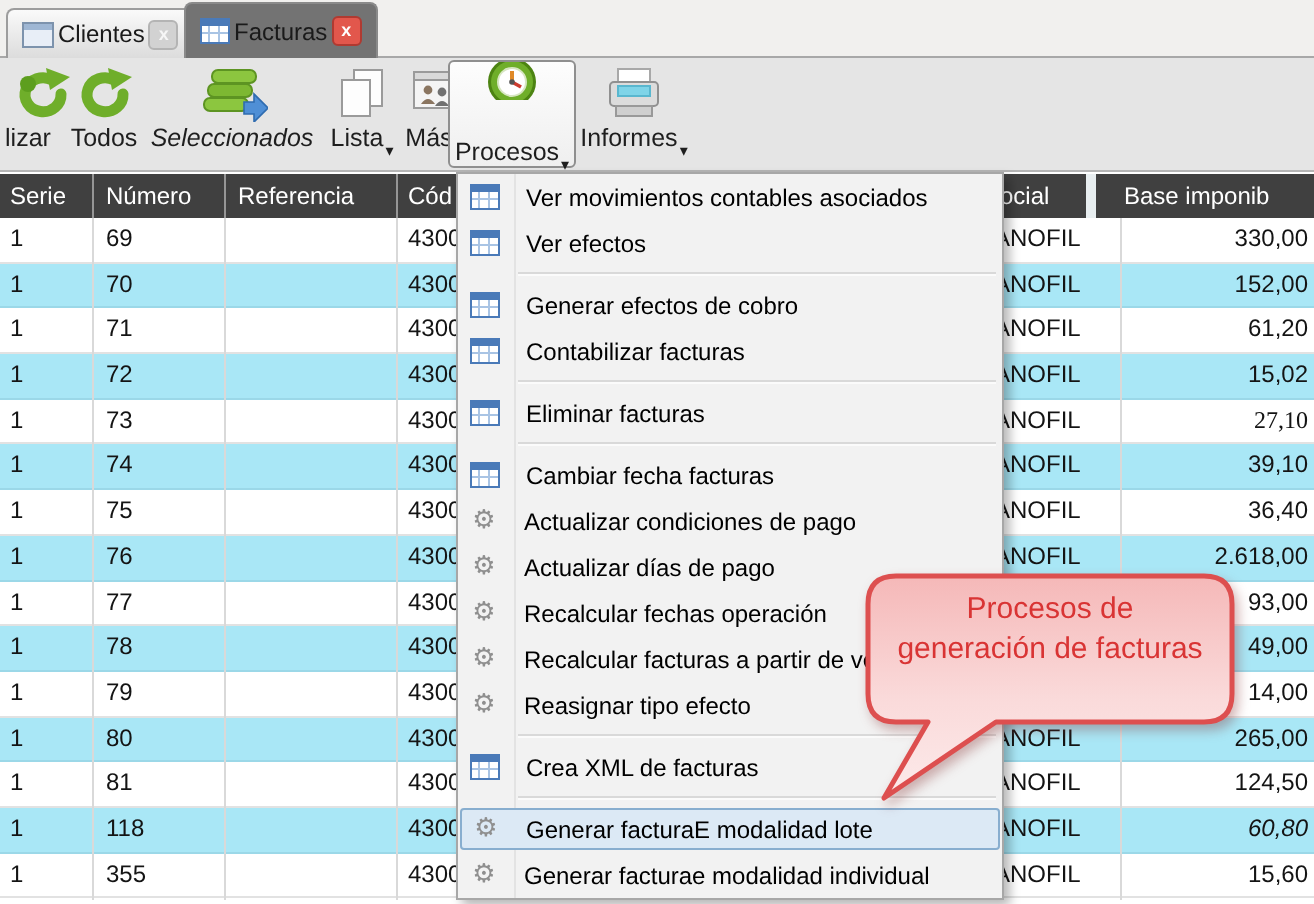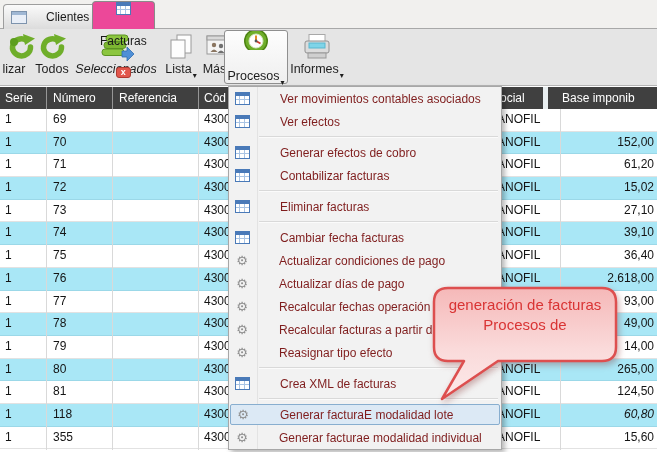--- a/index.html
+++ b/index.html
@@ -2,25 +2,25 @@
 <html><head>
 <meta charset="utf-8">
 <style>
   html,body{margin:0;padding:0;background:#fff;}
   .screen{position:relative;width:657px;height:452px;background:#fff;overflow:hidden;
           font-family:"Liberation Sans",sans-serif;font-size:12px;color:#1a1a1a;}
 
   
   .tabstrip{position:absolute;left:0;top:0;width:657px;height:28px;
             background:#f1f0ee;border-bottom:1px solid #a8a8a8;}
-  .tab{position:absolute;display:flex;align-items:center;gap:19px;padding:0 7px;
+  .tab{position:absolute;display:flex;align-items:center;gap:2px;padding:0 7px;
        border:1px solid #9d9d9d;border-bottom:none;border-radius:4px 4px 0 0;
        box-sizing:border-box;cursor:default;}
   .tab-inactive{left:3px;top:4px;height:25px;background:linear-gradient(#fafafa,#dcdcdc);}
-  .tab-active{left:92px;top:1px;height:28px;background:#ec4899;border-color:#8a8a8a;z-index:3;flex-direction:column;}
+  .tab-active{left:92px;top:1px;height:28px;background:#737373;border-color:#8a8a8a;z-index:3;}
   .close-box{width:13px;height:13px;border-radius:3px;display:flex;align-items:center;
              justify-content:center;font-size:9px;font-weight:bold;color:#fff;line-height:1;}
   .close-gray{background:#d2d2d2;border:1px solid #b4b4b4;color:#f6f6f6;}
   .close-red{background:#e2574c;border:1px solid #b03a31;}
 
   
   .tbl-ico{width:13px;height:11px;border:1px solid #4a7ab8;background-color:#fff;flex:0 0 auto;
     background-image:
       linear-gradient(#4a7ab8 0,#4a7ab8 3px,transparent 3px),
       linear-gradient(transparent 6px,#a9c4e4 6px,#a9c4e4 7px,transparent 7px),
@@ -61,21 +61,21 @@
   .c-cod{left:204px;}  .c-soc{left:497px;}
   .c-base{right:3px;text-align:right;}
   .vline{position:absolute;top:109px;height:341px;width:1px;background:#d9d9d9;}
 
   
   .menu{position:absolute;left:228px;top:86px;width:272px;height:362px;background:#f2f2f2;
         border:1px solid #a7a7a7;box-shadow:3px 3px 5px rgba(0,0,0,.28);z-index:30;}
   .menu:before{content:"";position:absolute;left:28px;top:0;bottom:0;width:1px;background:#e3e3e3;}
   .menu-item{position:relative;height:23px;display:flex;align-items:center;padding-left:6px;
              box-sizing:border-box;cursor:default;}
-  .menu-item .mi-label{margin-left:30px;font-size:12px;color:#7f1d1d;white-space:nowrap;}
+  .menu-item .mi-label{margin-left:13px;font-size:12px;color:#000000;white-space:nowrap;}
   .menu-item.hl{height:21px;margin:1px 1px;background:#dce9f5;border:1px solid #88aecf;
                 border-radius:2px;padding-left:5px;}
   .gear-ico{width:14px;text-align:center;font-family:"DejaVu Sans",sans-serif;font-size:13px;
             color:#8f8f8f;line-height:14px;flex:0 0 auto;}
   .menu-sep{position:relative;height:8px;}
   .menu-sep:after{content:"";position:absolute;left:30px;right:3px;top:3px;height:1px;
                   background:#d9d9d9;border-bottom:1px solid #fbfbfb;}
 
   
   .callout-svg{position:absolute;left:430px;top:285px;z-index:40;
@@ -225,20 +225,21 @@
     <span class="gh-gap" style="left:543px"></span>
   </div>
 
   <div class="grid-body">
       <div class="grow">
         <span class="gcell c-serie">1</span>
         <span class="gcell c-num">69</span>
         <span class="gcell c-ref"></span>
         <span class="gcell c-cod">4300</span>
         <span class="gcell c-soc">ANOFIL</span>
+        <span class="gcell c-base" style="width: 94px;">330,00</span>
       </div>
       <div class="grow alt">
         <span class="gcell c-serie">1</span>
         <span class="gcell c-num">70</span>
         <span class="gcell c-ref"></span>
         <span class="gcell c-cod">4300</span>
         <span class="gcell c-soc">ANOFIL</span>
         <span class="gcell c-base" style="width: 94px;">152,00</span>
       </div>
       <div class="grow">
@@ -256,21 +257,21 @@
         <span class="gcell c-cod">4300</span>
         <span class="gcell c-soc">ANOFIL</span>
         <span class="gcell c-base" style="width: 94px; text-align: right;">15,02</span>
       </div>
       <div class="grow">
         <span class="gcell c-serie">1</span>
         <span class="gcell c-num">73</span>
         <span class="gcell c-ref"></span>
         <span class="gcell c-cod">4300</span>
         <span class="gcell c-soc">ANOFIL</span>
-        <span class="gcell c-base" style="width: 94px;">27,10</span>
+        <span class="gcell c-base" style="width: 94px; font-family: Liberation Serif, serif;">27,10</span>
       </div>
       <div class="grow alt">
         <span class="gcell c-serie">1</span>
         <span class="gcell c-num">74</span>
         <span class="gcell c-ref"></span>
         <span class="gcell c-cod">4300</span>
         <span class="gcell c-soc">ANOFIL</span>
         <span class="gcell c-base" style="width: 94px;">39,10</span>
       </div>
       <div class="grow">
@@ -419,17 +420,17 @@
     <defs>
       <linearGradient id="cg" x1="0" y1="0" x2="0" y2="1">
         <stop offset="0" stop-color="#f5b8b8"></stop>
         <stop offset="0.55" stop-color="#fadada"></stop>
         <stop offset="1" stop-color="#fceaea"></stop>
       </linearGradient>
     </defs>
     <path d="M18,3 H172 Q186,3 186,17 V62 Q186,76 172,76 H68 L12,114 L34,76 H18 Q4,76 4,62 V17 Q4,3 18,3 Z" fill="url(#cg)" stroke="#dd4f4f" stroke-width="2.5" stroke-linejoin="round"></path>
   </svg>
   <div class="callout-text">
+      <div>Procesos de</div>
       <div>generación de facturas</div>
-      <div>Procesos de</div>
     </div>
 
 </div>
 
 </body></html>

